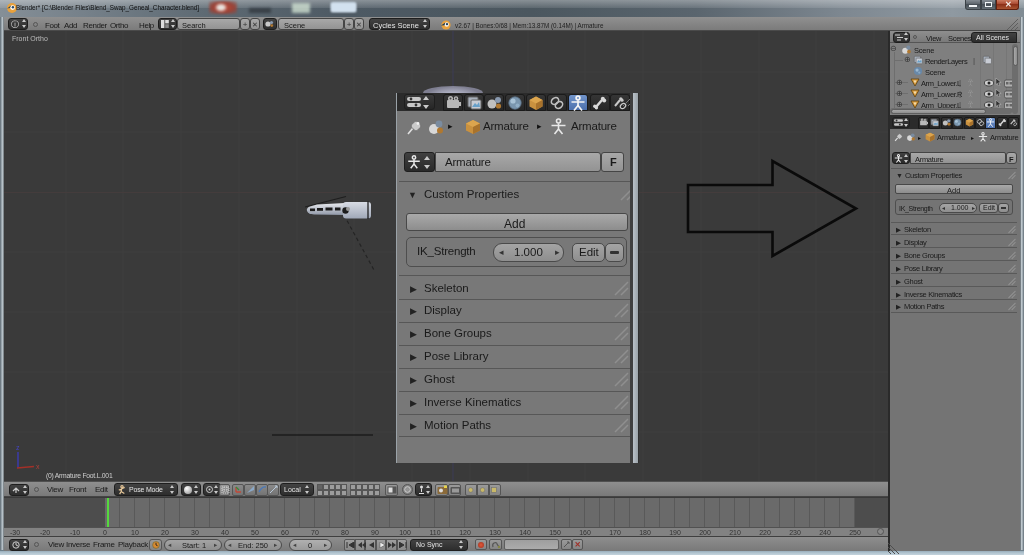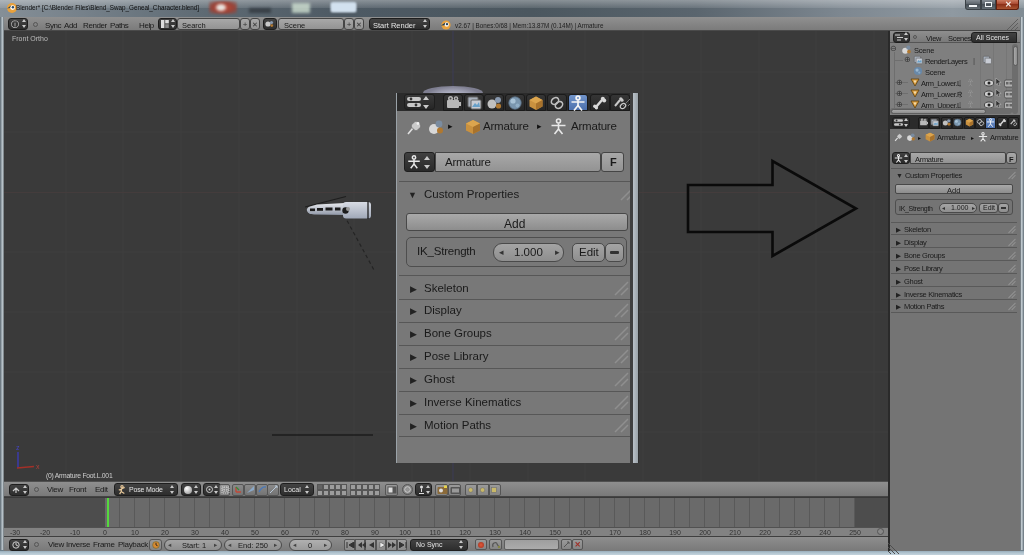--- a/index.html
+++ b/index.html
@@ -50,24 +50,24 @@
 
   <div style="left:0;top:17px;width:4px;height:534px;background:linear-gradient(90deg,#5a666e,#9aa6ae 40%,#c6cfd4 75%,#3c4449);"></div>
   <div style="left:1020px;top:17px;width:4px;height:534px;background:linear-gradient(90deg,#3c4449,#c6cfd4 30%,#9aa6ae 70%,#5a666e);"></div>
   <div style="left:0;top:550px;width:1024px;height:5px;background:linear-gradient(#55646e,#9fb3c0 30%,#b3c5d0 60%,#c4d3dc);"></div>
 
   <div id="menubar" style="left:4px;top:17px;width:1016px;height:14px;background:linear-gradient(#909090,#7b7b7b);border-bottom:1px solid #4a4a4a;">
     <div class="dd" style="left:4px;top:1px;width:20px;height:12px;"></div>
     <div class="wt" style="left:7px;top:2px;font-size:8px;">ⓘ</div>
       <div class="ud" style="left:18px;top:2px;"></div>
     <div style="left:29px;top:5px;width:5px;height:5px;border:1px solid #555;border-radius:50%;"></div>
-    <div class="t" style="left:41px;top:3.5px;font-size:8px;letter-spacing:-0.4px;">Sync</div>
+    <div class="t" style="left:41px;top:3.5px;font-size:8px;letter-spacing:-0.4px;">Foot</div>
     <div class="t" style="left:60px;top:3.5px;font-size:8px;letter-spacing:-0.4px;">Add</div>
     <div class="t" style="left:79px;top:3.5px;font-size:8px;letter-spacing:-0.4px;">Render</div>
-    <div class="t" style="left:106px;top:3.5px;font-size:8px;letter-spacing:-0.4px;">Paths</div>
+    <div class="t" style="left:106px;top:3.5px;font-size:8px;letter-spacing:-0.4px;">Ortho</div>
     <div class="t" style="left:135px;top:3.5px;font-size:8px;letter-spacing:-0.4px;">Help</div>
     <div class="dd" style="left:154px;top:1px;width:19px;height:12px;"></div>
     <svg style="left:157px;top:3px;" width="8" height="8" viewBox="0 0 8 8">
         <rect x="0" y="0" width="3.4" height="8" fill="#ddd"></rect>
         <rect x="4.2" y="0" width="3.6" height="3.4" fill="#ddd"></rect>
         <rect x="4.2" y="4.2" width="3.6" height="3.8" fill="#888"></rect>
       </svg>
     <div class="ud" style="left:167px;top:2px;"></div>
     <div class="lf" style="left:173px;top:1px;width:63px;height:12px;"></div>
     <div class="t" style="left:178px;top:3.5px;font-size:7.5px;">Search</div>
@@ -77,21 +77,21 @@
     <svg style="left:261px;top:3px;" width="9" height="8" viewBox="0 0 9 8">
         <circle cx="3" cy="4" r="2.6" fill="#c8c8c8"></circle>
         <circle cx="6.5" cy="2.5" r="1.6" fill="#8a9ab0"></circle>
         <circle cx="6.8" cy="5.6" r="1.4" fill="#b07830"></circle>
       </svg>
     <div class="lf" style="left:274px;top:1px;width:66px;height:12px;"></div>
     <div class="t" style="left:280px;top:3.5px;font-size:7.5px;">Scene</div>
     <div class="lf" style="left:340px;top:1px;width:10px;height:12px;font-size:8px;color:#333;text-align:center;line-height:11px;">+</div>
     <div class="lf" style="left:350px;top:1px;width:10px;height:12px;font-size:7px;color:#333;text-align:center;line-height:11px;">✕</div>
     <div class="dd" style="left:365px;top:1px;width:61px;height:12px;"></div>
-    <div class="wt" style="left:369px;top:3.5px;font-size:7.5px;">Start Render</div>
+    <div class="wt" style="left:369px;top:3.5px;font-size:7.5px;">Cycles Scene</div>
     <div class="ud" style="left:419px;top:2px;"></div>
     <svg style="left:436px;top:2px;" width="12" height="12" viewBox="0 0 12 12">
         <circle cx="6" cy="6" r="4.6" fill="#e8a13c"></circle>
         <circle cx="6.7" cy="5.5" r="2.2" fill="#f4f4f4"></circle>
         <circle cx="7" cy="5.2" r="1.1" fill="#1e3a52"></circle>
         <path d="M1 6.6 L5.4 3.4 L4.4 6.2 Z" fill="#1e3a52"></path>
       </svg>
     <div class="t" style="left:451px;top:4.5px;font-size:6.3px;color:#222;">v2.67 | Bones:0/68 | Mem:13.87M (0.14M) | Armature</div>
     <svg style="left:1002px;top:1px;" width="13" height="13" viewBox="0 0 13 13">
         <path d="M12 1 L1 12 M12 5 L5 12 M12 9 L9 12" stroke="#5e5e5e" stroke-width="1"></path>

